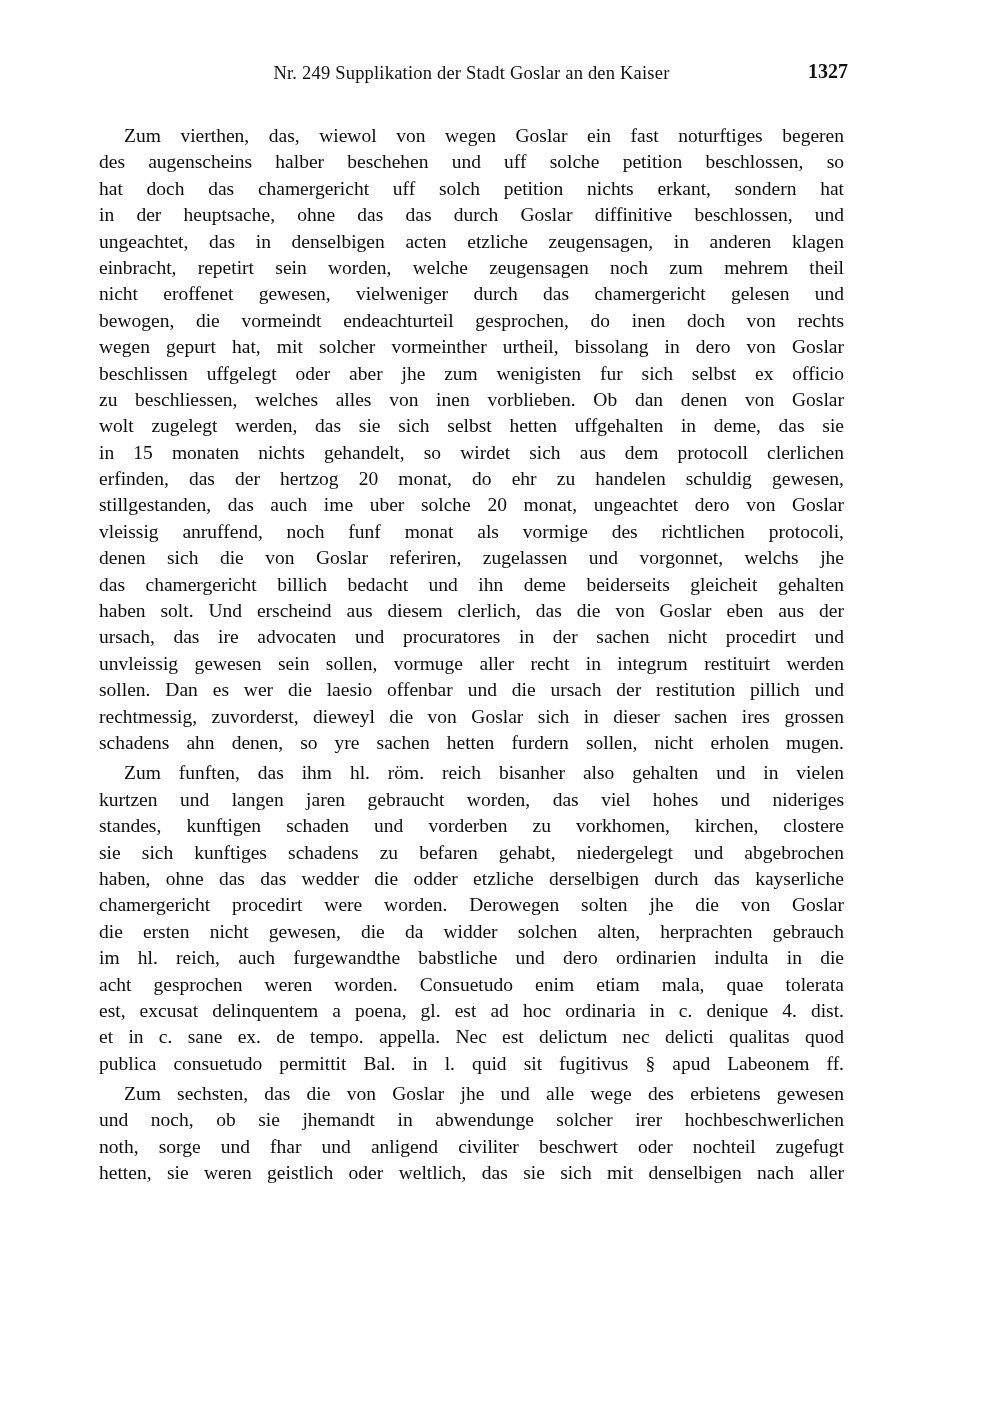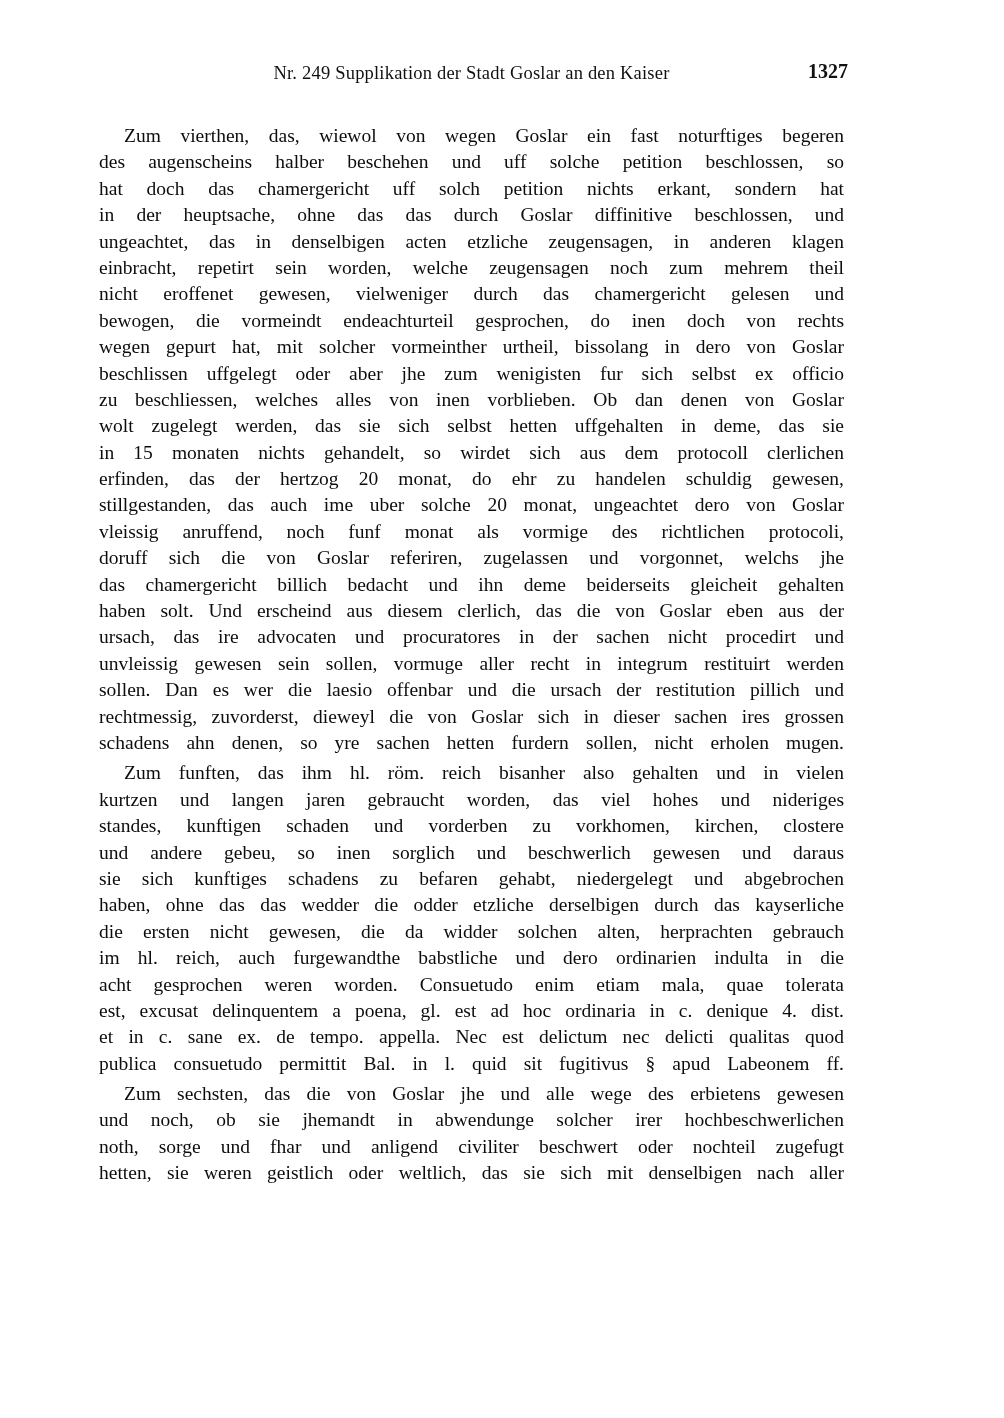--- a/index.html
+++ b/index.html
@@ -83,36 +83,36 @@
         <div class="line">nicht eroffenet gewesen, vielweniger durch das chamergericht gelesen und</div>
         <div class="line">bewogen, die vormeindt endeachturteil gesprochen, do inen doch von rechts</div>
         <div class="line">wegen gepurt hat, mit solcher vormeinther urtheil, bissolang in dero von Goslar</div>
         <div class="line">beschlissen uffgelegt oder aber jhe zum wenigisten fur sich selbst ex officio</div>
         <div class="line">zu beschliessen, welches alles von inen vorblieben. Ob dan denen von Goslar</div>
         <div class="line">wolt zugelegt werden, das sie sich selbst hetten uffgehalten in deme, das sie</div>
         <div class="line">in 15 monaten nichts gehandelt, so wirdet sich aus dem protocoll clerlichen</div>
         <div class="line">erfinden, das der hertzog 20 monat, do ehr zu handelen schuldig gewesen,</div>
         <div class="line">stillgestanden, das auch ime uber solche 20 monat, ungeachtet dero von Goslar</div>
         <div class="line">vleissig anruffend, noch funf monat als vormige des richtlichen protocoli,</div>
-        <div class="line">doruff sich die von Goslar referiren, zugelassen und vorgonnet, welchs jhe</div>
+        <div class="line">denen sich die von Goslar referiren, zugelassen und vorgonnet, welchs jhe</div>
         <div class="line">das chamergericht billich bedacht und ihn deme beiderseits gleicheit gehalten</div>
         <div class="line">haben solt. Und erscheind aus diesem clerlich, das die von Goslar eben aus der</div>
         <div class="line">ursach, das ire advocaten und procuratores in der sachen nicht procedirt und</div>
         <div class="line">unvleissig gewesen sein sollen, vormuge aller recht in integrum restituirt werden</div>
         <div class="line">sollen. Dan es wer die laesio offenbar und die ursach der restitution pillich und</div>
         <div class="line">rechtmessig, zuvorderst, dieweyl die von Goslar sich in dieser sachen ires grossen</div>
         <div class="line">schadens ahn denen, so yre sachen hetten furdern sollen, nicht erholen mugen.</div>
       </div>
       <div class="paragraph">
         <div class="line first">Zum funften, das ihm hl. röm. reich bisanher also gehalten und in vielen</div>
         <div class="line">kurtzen und langen jaren gebraucht worden, das viel hohes und nideriges</div>
         <div class="line">standes, kunftigen schaden und vorderben zu vorkhomen, kirchen, clostere</div>
-        <div class="line">und andere gebeu, so inen sorglich und beschwerlich gewesen und daraus</div>
         <div class="line">sie sich kunftiges schadens zu befaren gehabt, niedergelegt und abgebrochen</div>
         <div class="line">haben, ohne das das wedder die odder etzliche derselbigen durch das kayserliche</div>
+        <div class="line">chamergericht procedirt were worden. Derowegen solten jhe die von Goslar</div>
         <div class="line">die ersten nicht gewesen, die da widder solchen alten, herprachten gebrauch</div>
         <div class="line">im hl. reich, auch furgewandthe babstliche und dero ordinarien indulta in die</div>
         <div class="line">acht gesprochen weren worden. Consuetudo enim etiam mala, quae tolerata</div>
         <div class="line">est, excusat delinquentem a poena, gl. est ad hoc ordinaria in c. denique 4. dist.</div>
         <div class="line">et in c. sane ex. de tempo. appella. Nec est delictum nec delicti qualitas quod</div>
         <div class="line">publica consuetudo permittit Bal. in l. quid sit fugitivus § apud Labeonem ff.</div>
       </div>
       <div class="paragraph">
         <div class="line first">Zum sechsten, das die von Goslar jhe und alle wege des erbietens gewesen</div>
         <div class="line">und noch, ob sie jhemandt in abwendunge solcher irer hochbeschwerlichen</div>

